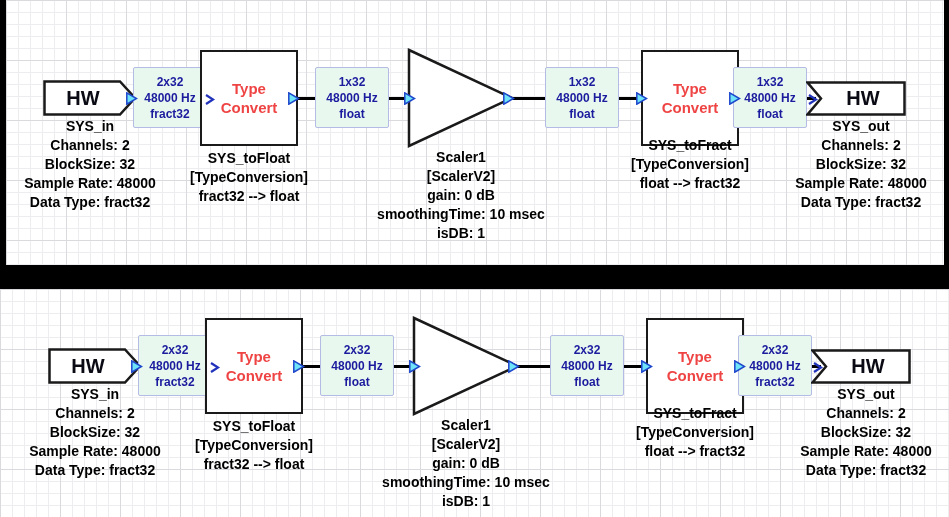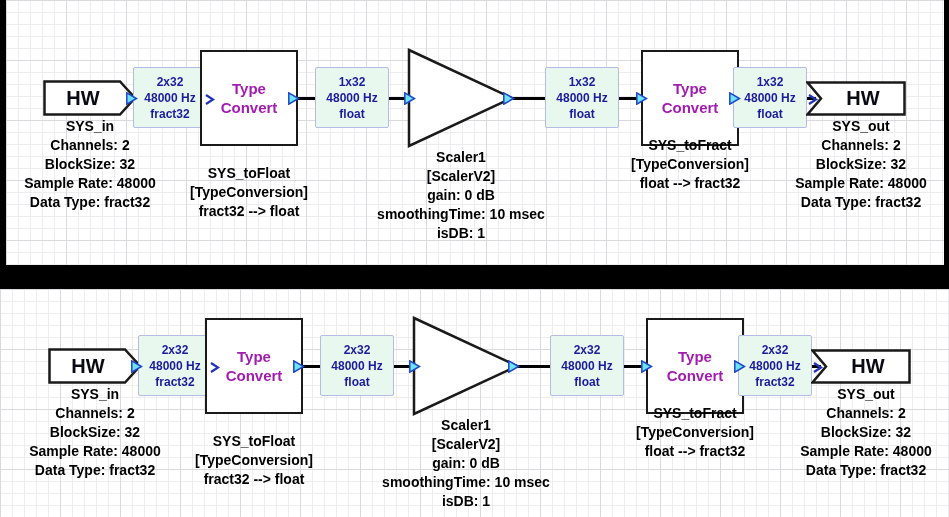--- a/index.html
+++ b/index.html
@@ -34,39 +34,39 @@
   .scaler{left:407px;top:48px;width:108px;height:100px;}
 
   .hw-label{position:absolute;z-index:3;font-size:20px;font-weight:bold;color:#0a0a14;text-align:center;}
   .hwin-label{left:43px;top:80px;width:80px;height:36px;line-height:36px;}
   .hwout-label{left:820px;top:81px;width:86px;height:35px;line-height:35px;}
 
   .tc{
     position:absolute;z-index:2;top:50px;width:98px;height:96px;box-sizing:border-box;
     background:#fff;border:2px solid #1a1a1a;
     display:flex;flex-direction:column;justify-content:center;align-items:center;
-    font-size:15px;font-weight:bold;line-height:19px;color:#a21caf;
+    font-size:15px;font-weight:bold;line-height:19px;color:#ef4444;
   }
   .tc1{left:200px;}
   .tc2{left:641px;}
 
   .wl{
     position:absolute;z-index:2;top:67px;width:74px;height:61px;box-sizing:border-box;
     background:#e9f8ee;border:1px solid #b4bbe4;border-radius:2px;
     text-align:center;padding-top:6px;
     font-size:12px;font-weight:bold;line-height:16px;color:#1b1b9e;
   }
   .wl1{left:133px;}
   .wl2{left:315px;}
   .wl3{left:545px;}
   .wl4{left:733px;}
 
   .cap{position:absolute;z-index:2;text-align:center;font-size:14px;font-weight:bold;line-height:19px;color:#000;}
   .cap-hwin{left:0;top:117px;width:180px;}
-  .cap-tc1{left:159px;top:164px;width:180px;}
+  .cap-tc1{left:159px;top:149px;width:180px;}
   .cap-scaler{left:355px;top:148px;width:212px;}
   .cap-tc2{left:600px;top:136px;width:180px;}
   .cap-hwout{left:766px;top:117px;width:190px;}
 
   .pin{position:absolute;z-index:4;width:12px;height:13px;top:92px;}
   .pin polygon{fill:#6fe3f7;stroke:#1d46cc;stroke-width:1.5;}
   .pin polyline{fill:none;stroke:#2233bb;stroke-width:2.2;}
   .p-hwin{left:126px;}
   .p-tc1in{left:204px;top:93px;}
   .p-tc1out{left:288px;}

